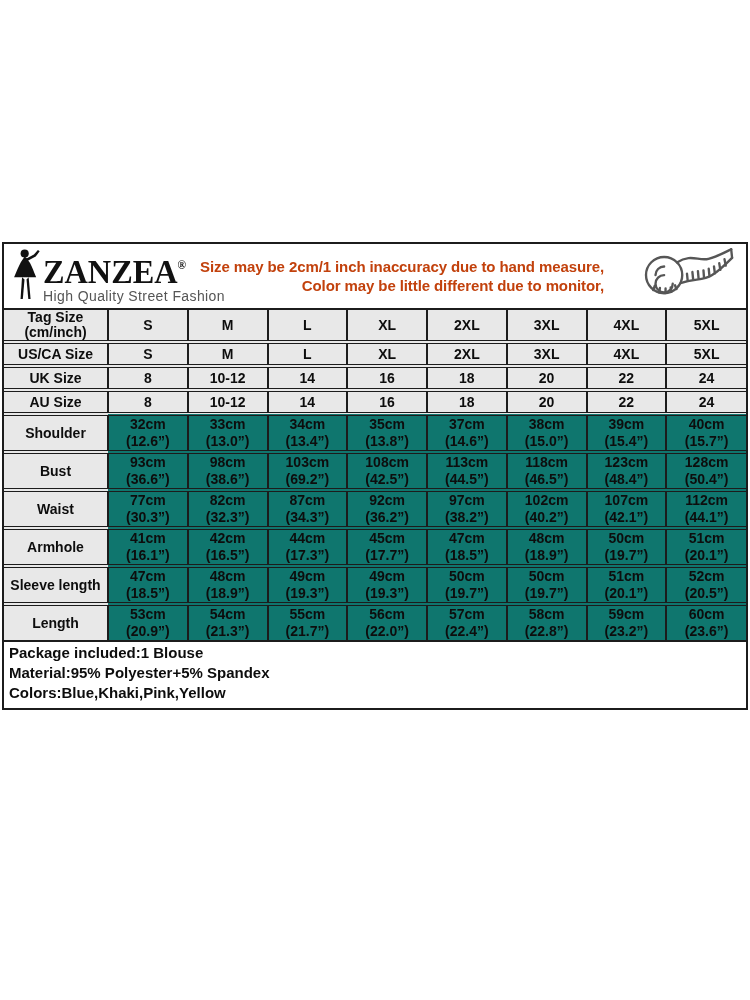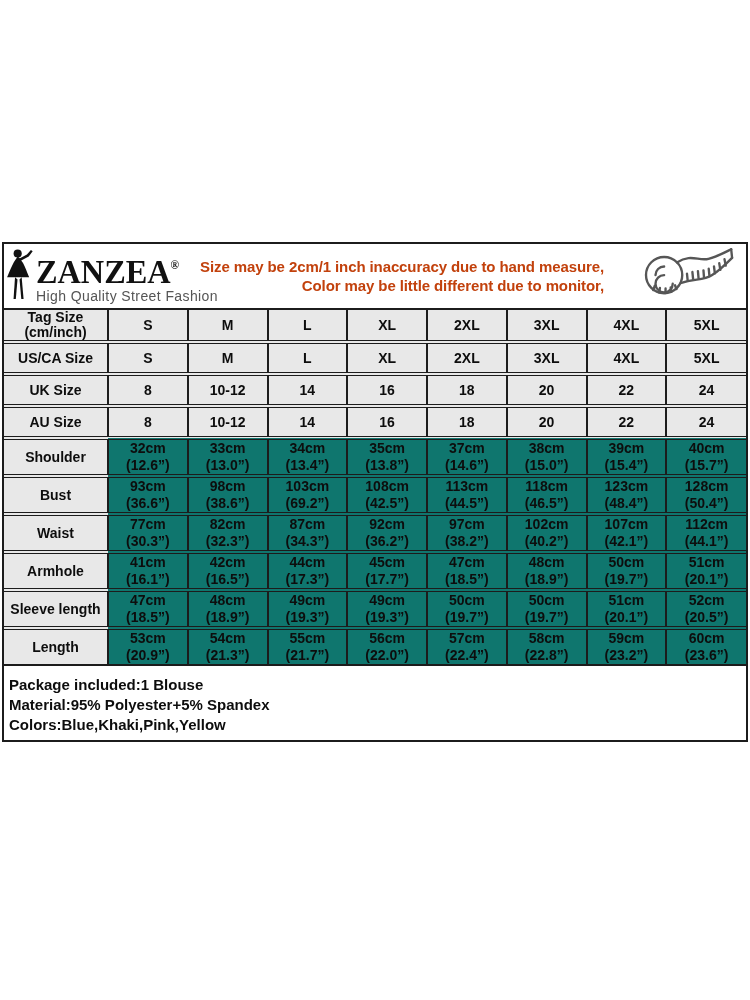--- a/index.html
+++ b/index.html
@@ -9,21 +9,21 @@
     font-family: "Liberation Sans", sans-serif; color: #111;
   }
   .canvas { position: relative; width: 750px; height: 1000px; background: #fff; overflow: hidden; }
   .sheet {
     position: absolute; left: 2px; right: 2px; top: 242px;
     border: 2px solid #1c1c1c; background: #fff;
   }
 
   
   .header { display: flex; align-items: center; height: 64px; }
-  .logo { width: 192px; display: flex; align-items: center; }
+  .logo { width: 192px; display: flex; align-items: center; padding-left: 7px; }
   .logo svg.figure { width: 30px; height: 56px; flex: 0 0 auto; }
   .logo-text { margin-left: 2px; }
   .wordmark {
     font-family: "Liberation Serif", serif; font-weight: 700;
     font-size: 34px; line-height: 32px; letter-spacing: 0px; color: #111;
     transform: scaleX(0.95); transform-origin: left center; white-space: nowrap;
   }
   .wordmark sup { font-size: 12px; vertical-align: 14px; font-weight: 700; }
   .tagline { font-size: 14px; color: #555; letter-spacing: 0.4px; margin-top: 0px; white-space: nowrap; }
 
@@ -41,27 +41,27 @@
   }
   td {
     border-left: 2px solid #1c1c1c; text-align: center; vertical-align: middle;
     font-weight: 700; font-size: 14px; color: #0d0d0d; padding: 0;
   }
   td:first-child { border-left: none; }
   tbody tr:not(:first-child) td { border-top: 4px double #1c1c1c; }
   td.gray { background: #e8e8e8; }
   td.white { background: #0f766e; }
   tr.tag-row td { height: 31px; line-height: 15px; }
-  tr.size-row td { height: 32px; }
+  tr.size-row td { height: 24px; }
   tr.measure-row td { height: 34px; line-height: 17px; }
   td .l2 { display: block; line-height: 15px; }
 
   
   .info {
-    border-top: 2px solid #1c1c1c; padding: 9px 0 5px 5px;
+    border-top: 2px solid #1c1c1c; padding: 1px 0 5px 5px;
     font-weight: 700; font-size: 15px; line-height: 20px; color: #0d0d0d;
   }
 </style>
 </head>
 <body>
 
 <div class="canvas">
   <div class="sheet">
 
     <div class="header">

